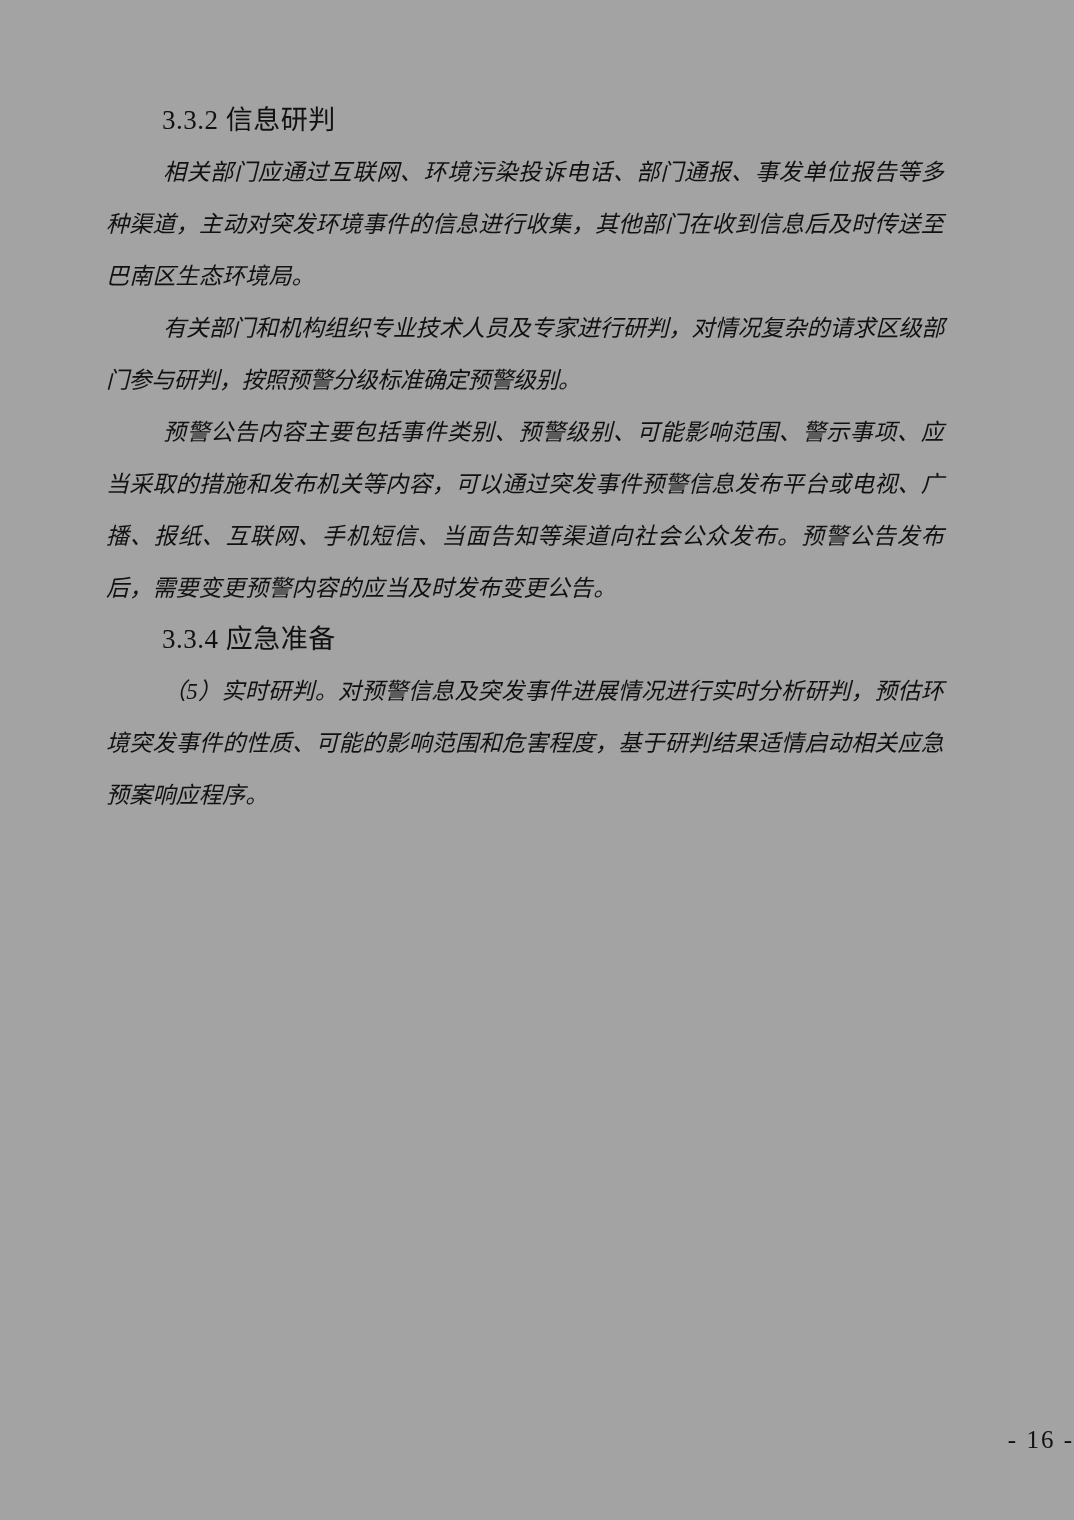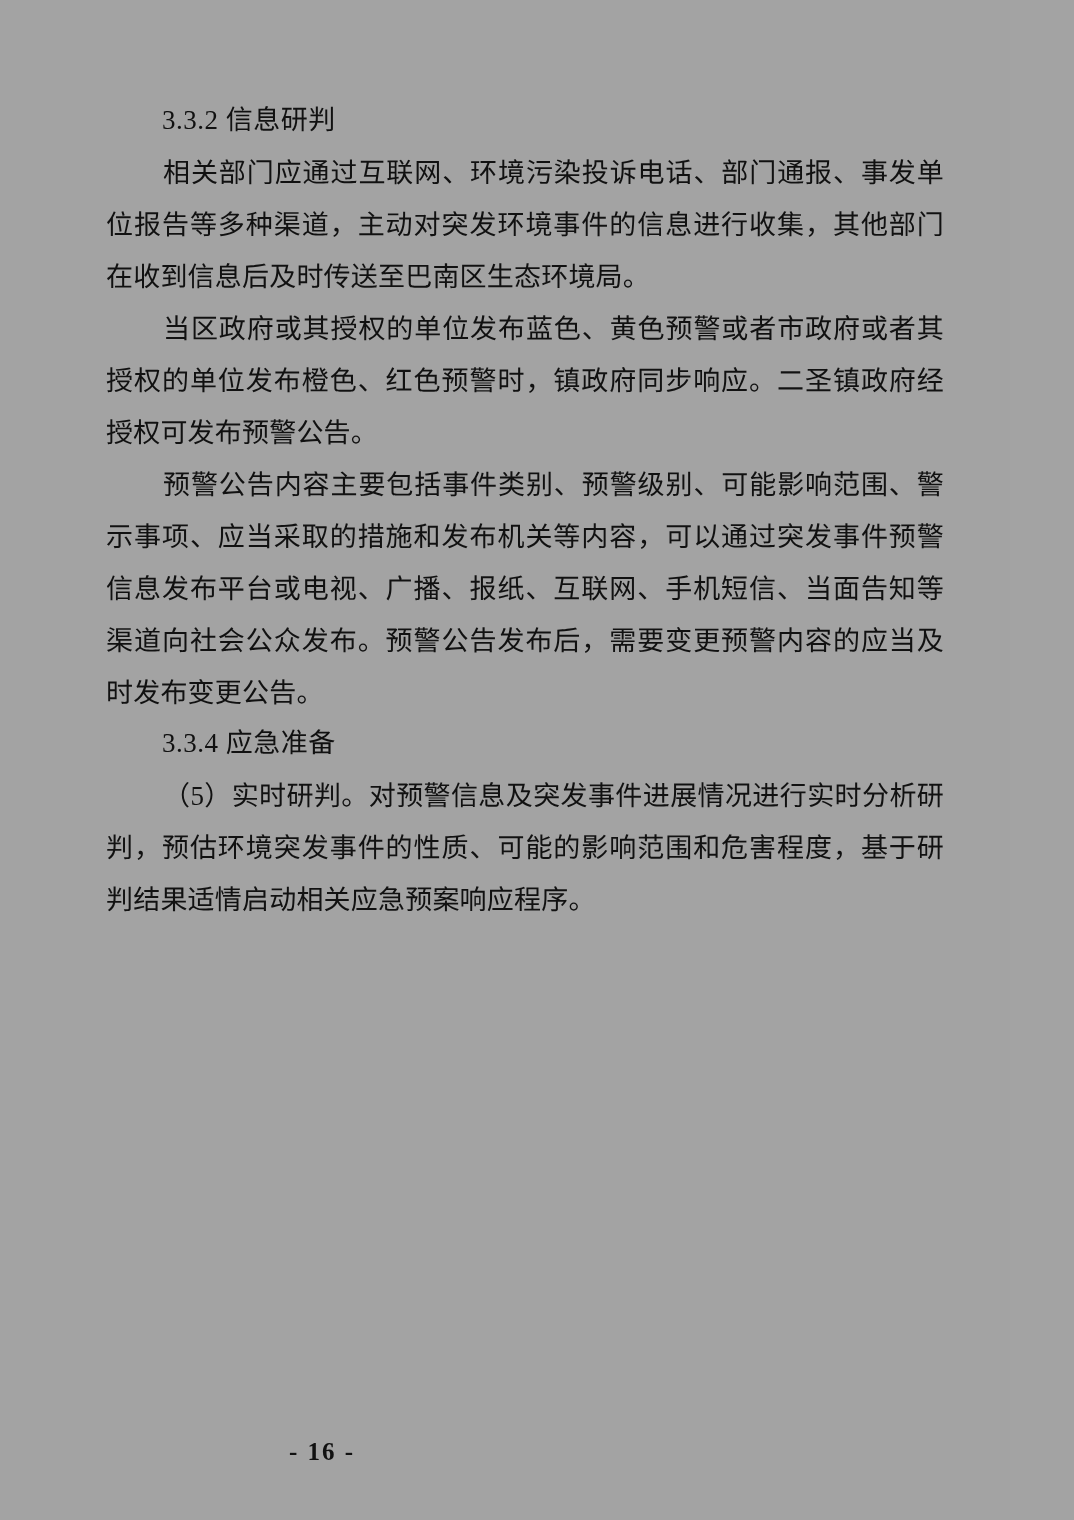--- a/index.html
+++ b/index.html
@@ -32,61 +32,61 @@
     font-size: 27px;
     line-height: 49px;
     margin: 0 0 2px 0;
     text-indent: 56px;
     letter-spacing: 0.5px;
     font-family: "Liberation Serif", "DejaVu Serif", serif;
     font-weight: normal;
     color: #111111;
   }
   .para {
-    font-size: 27px;
+    font-size: 23px;
     line-height: 52px;
     margin: 0;
     text-indent: 57px;
     text-align: justify;
     text-justify: inter-ideograph;
     letter-spacing: 0.2px;
     color: #111111;
+    font-style: italic;
   }
   .para.tight {
     letter-spacing: -0.4px;
   }
   .footer {
     position: absolute;
     left: 0;
     right: 0;
-    bottom: 54px;
-    text-align: center;
+    bottom: 66px;
+    text-align: right;
     font-size: 25px;
     letter-spacing: 2px;
     color: #111111;
-    font-weight: bold;
   }
   .footer-inner {
     display: inline-block;
     margin-left: -430px;
   }
 </style>
 </head>
 <body>
 
 <div class="page">
   <div class="content">
 
     <h3 class="heading">3.3.2 信息研判</h3>
 
     <p class="para">相关部门应通过互联网、环境污染投诉电话、部门通报、事发单位报告等多种渠道，主动对突发环境事件的信息进行收集，其他部门在收到信息后及时传送至巴南区生态环境局。</p>
 
+    <p class="para tight">有关部门和机构组织专业技术人员及专家进行研判，对情况复杂的请求区级部门参与研判，按照预警分级标准确定预警级别。</p>
 
 
-    <p class="para">当区政府或其授权的单位发布蓝色、黄色预警或者市政府或者其授权的单位发布橙色、红色预警时，镇政府同步响应。二圣镇政府经授权可发布预警公告。</p>
 
     <p class="para">预警公告内容主要包括事件类别、预警级别、可能影响范围、警示事项、应当采取的措施和发布机关等内容，可以通过突发事件预警信息发布平台或电视、广播、报纸、互联网、手机短信、当面告知等渠道向社会公众发布。预警公告发布后，需要变更预警内容的应当及时发布变更公告。</p>
 
     <h3 class="heading">3.3.4 应急准备</h3>
 
 
     <p class="para">（5）实时研判。对预警信息及突发事件进展情况进行实时分析研判，预估环境突发事件的性质、可能的影响范围和危害程度，基于研判结果适情启动相关应急预案响应程序。</p>
 
 
 

